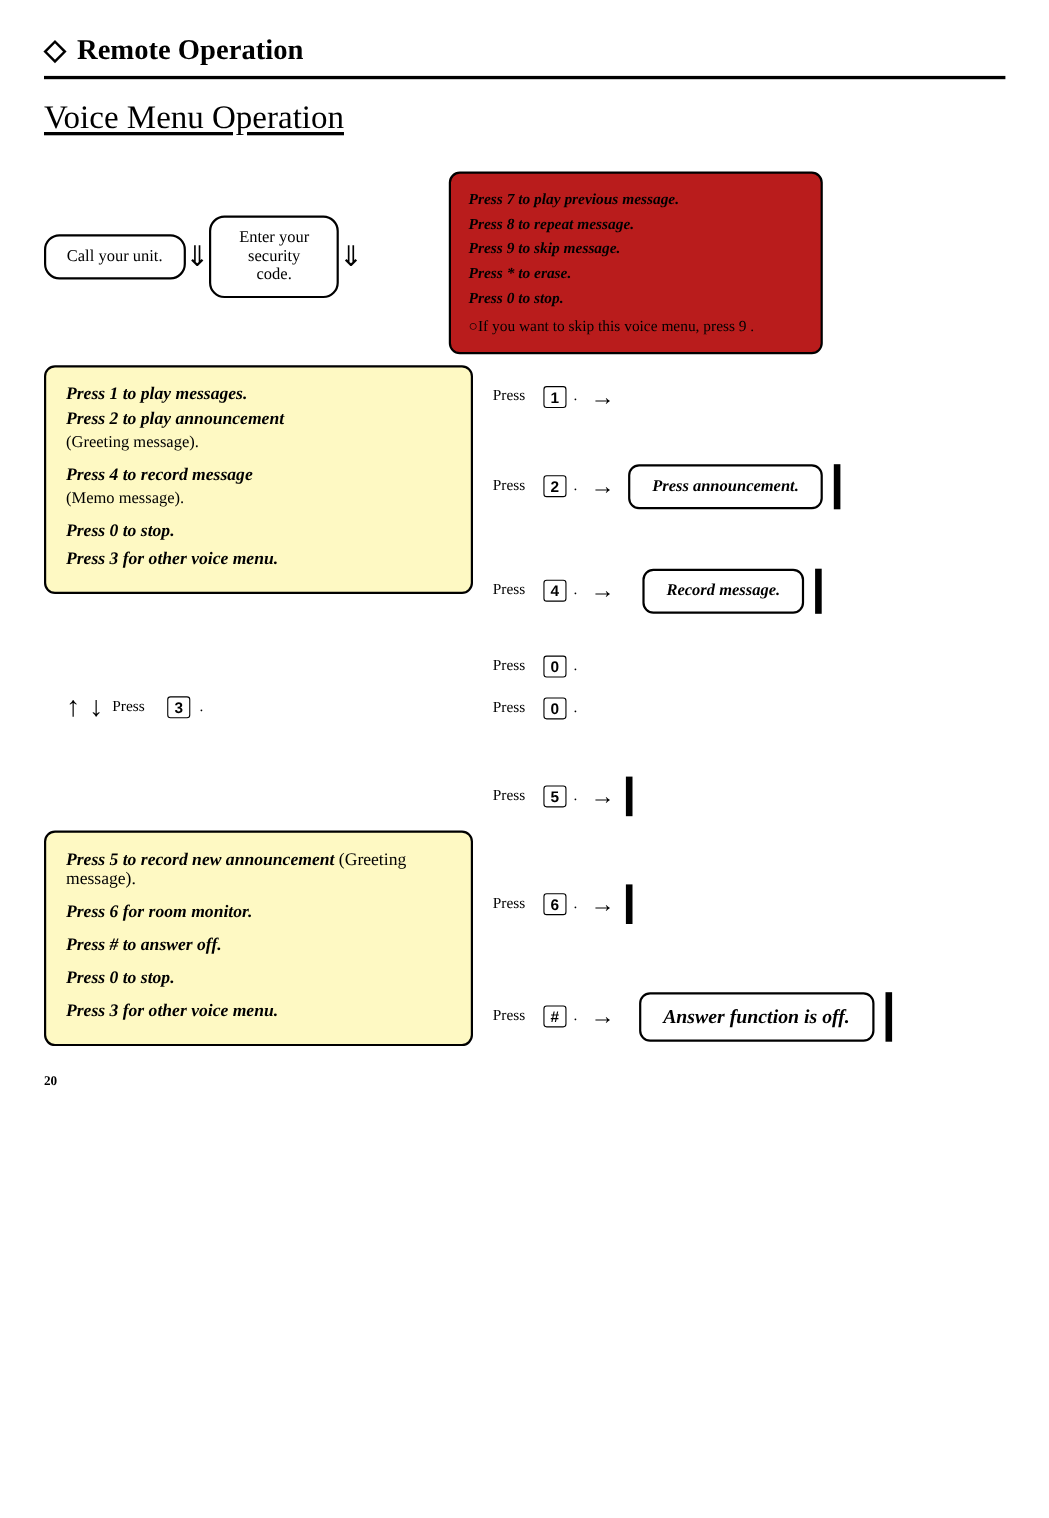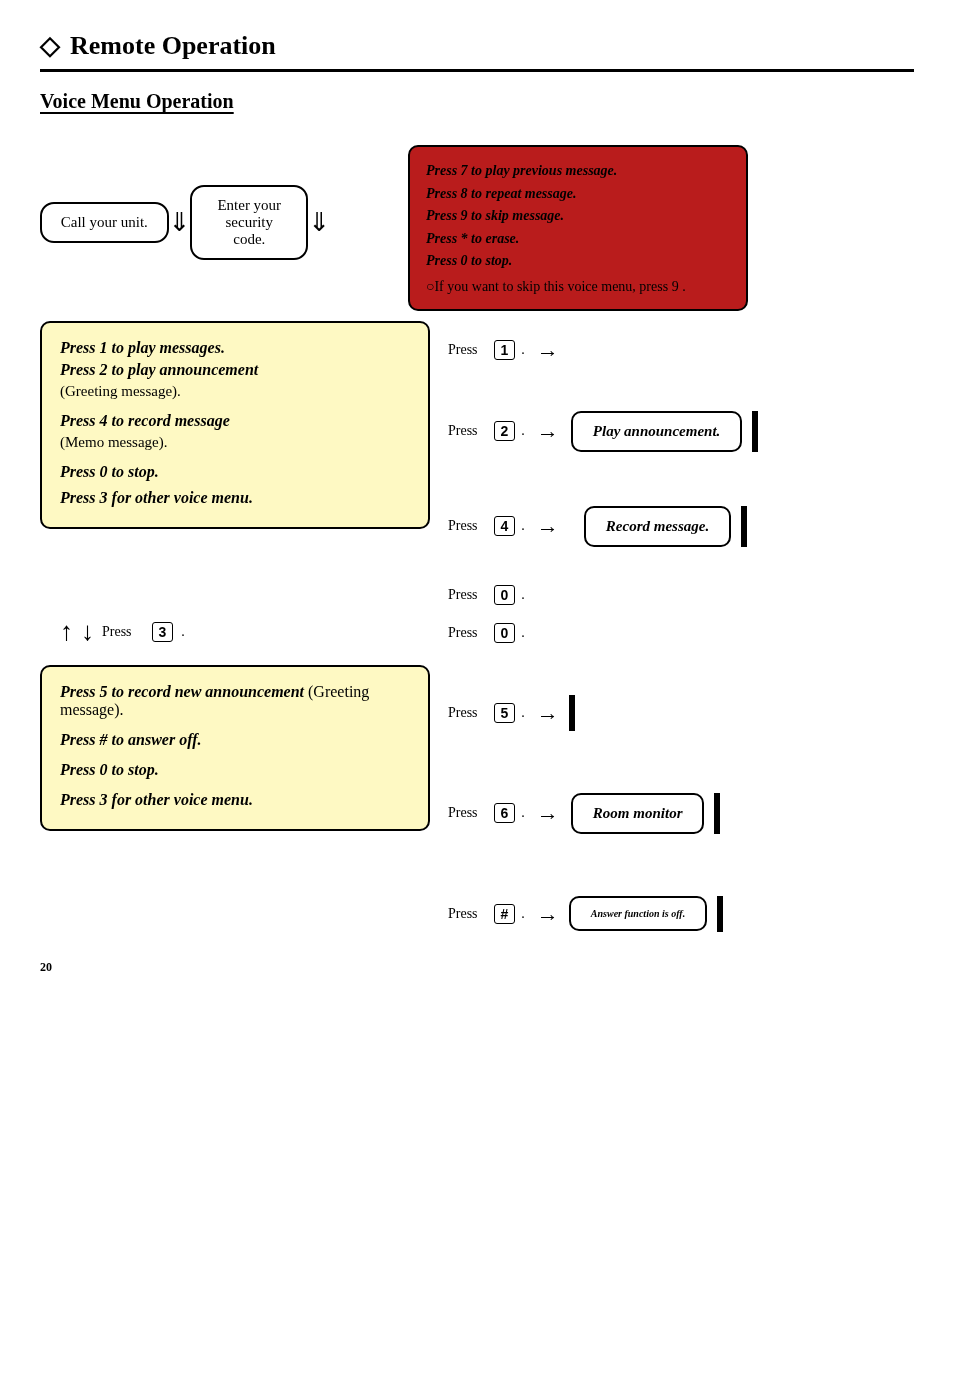--- a/index.html
+++ b/index.html
@@ -15,22 +15,22 @@
       display: flex;
       align-items: center;
       gap: 10px;
       font-size: 26px;
       font-weight: bold;
       border-bottom: 3px solid #000;
       padding-bottom: 8px;
       margin-bottom: 18px;
     }
     .section-title {
-      font-size: 20px;
-      font-weight: bold;
+      font-size: 30px;
+      font-weight: normal;
       margin-bottom: 22px;
       text-decoration: underline;
       text-underline-offset: 4px;
     }
     
     .rbox {
       border: 2px solid #000;
       border-radius: 14px;
       padding: 10px 18px;
       text-align: center;
@@ -148,20 +148,21 @@
     .section2 {
       margin-top: 18px;
       display: flex;
       gap: 0;
     }
     .sec2-left {
       width: 390px;
       flex-shrink: 0;
       display: flex;
       flex-direction: column;
+      justify-content: flex-end;
     }
     .page-number {
       font-size: 12px;
       font-weight: bold;
       margin-top: 24px;
     }
     .right-bar {
       width: 6px;
       background: #000;
       align-self: stretch;
@@ -223,21 +224,21 @@
       <span style="font-size:22px; font-weight:900; margin-left:6px;">→</span>
     </div>
 
     <div style="height:38px;"></div>
 
     <div class="press-row">
       <span class="press-text">Press</span>&nbsp;
       <span class="key-box">2</span>
       <span style="font-size:14px;">.</span>
       <span style="font-size:22px; font-weight:900; margin-left:6px;">→</span>
-      <div class="result-box" style="margin-left:6px; font-size:15px;">Play announcement.</div>
+      <div class="result-box" style="margin-left:6px; font-size:15px;">Press announcement.</div>
       <div class="right-bar"></div>
     </div>
 
     <div style="height:44px;"></div>
 
     <div class="press-row">
       <span class="press-text">Press</span>&nbsp;
       <span class="key-box">4</span>
       <span style="font-size:14px;">.</span>
       <span style="font-size:22px; font-weight:900; margin-left:6px;">→</span>
@@ -273,20 +274,21 @@
 </div>
 
 <div class="section2">
 
   <div class="sec2-left">
     <div class="menu-box">
       <p>
         <em>Press 5 to record new announcement</em>
         <span style="font-style:normal;font-weight:normal;"> (Greeting message).</span>
       </p>
+      <p style="margin-top:12px;">Press 6 for room monitor.</p>
       <p style="margin-top:12px;">Press # to answer off.</p>
       <p style="margin-top:12px;">Press 0 to stop.</p>
       <p style="margin-top:12px;">Press 3 for other voice menu.</p>
     </div>
   </div>
 
   <div style="flex:1; margin-left:18px; display:flex; flex-direction:column;">
 
     <div class="press-row" style="margin-top:30px;">
       <span class="press-text">Press</span>&nbsp;
@@ -296,30 +298,29 @@
       <div class="right-bar"></div>
     </div>
 
     <div style="height:52px;"></div>
 
     <div class="press-row">
       <span class="press-text">Press</span>&nbsp;
       <span class="key-box">6</span>
       <span style="font-size:14px;">.</span>
       <span style="font-size:22px; font-weight:900; margin-left:6px;">→</span>
-      <div class="result-box" style="margin-left:6px; font-size:15px;">Room monitor</div>
       <div class="right-bar"></div>
     </div>
 
     <div style="height:52px;"></div>
 
     <div class="press-row">
       <span class="press-text">Press</span>&nbsp;
       <span class="key-box">#</span>
       <span style="font-size:14px;">.</span>
       <span style="font-size:22px; font-weight:900; margin-left:6px;">→</span>
-      <div class="result-box" style="margin-left:4px; font-size:10px;">Answer function is off.</div>
+      <div class="result-box" style="margin-left:16px; font-size:18px;">Answer function is off.</div>
       <div class="right-bar"></div>
     </div>
   </div>
 </div>
 
 <div class="page-number">20</div>
 
 </body></html>

